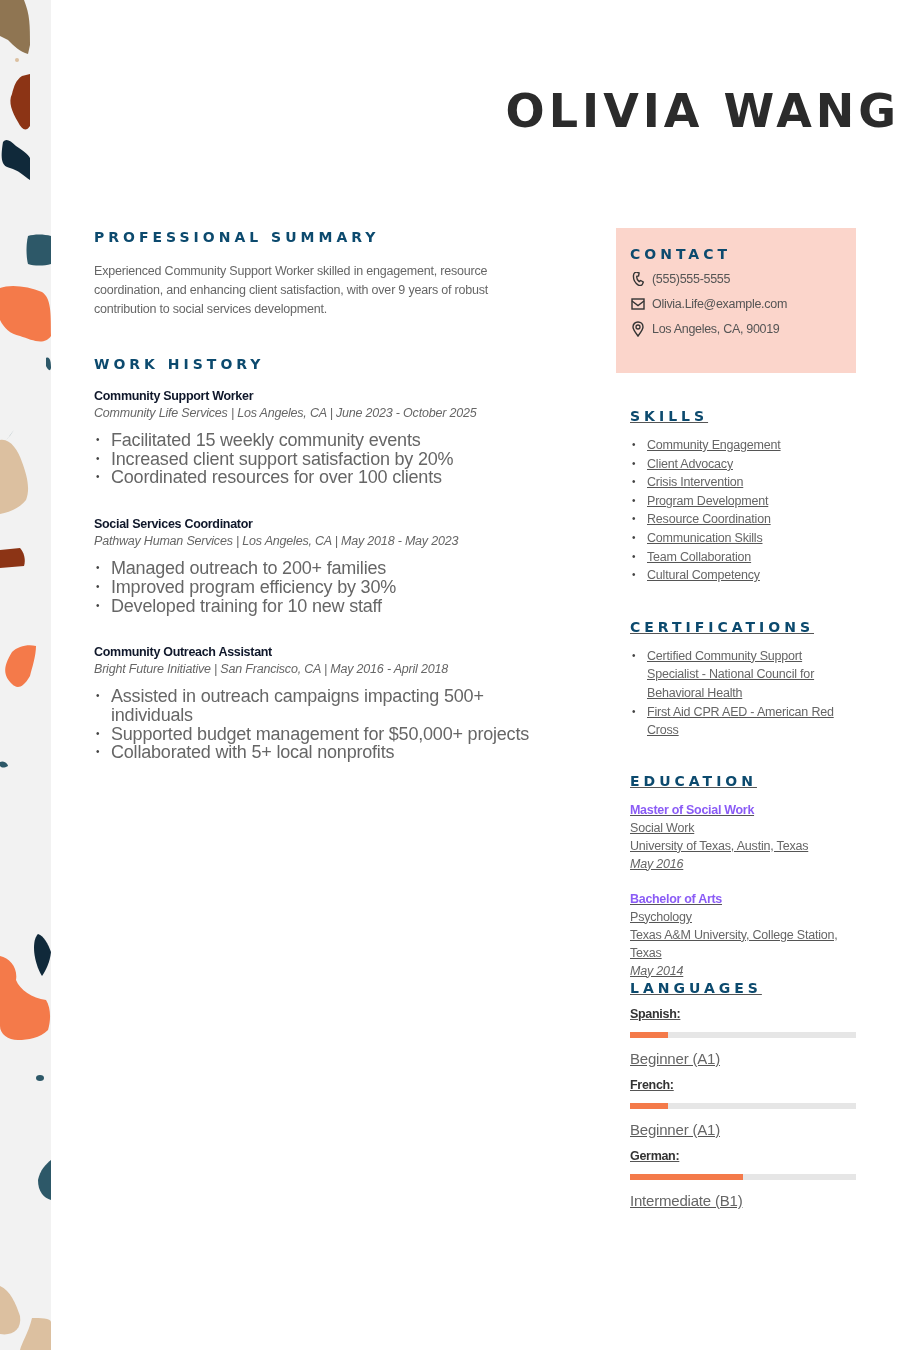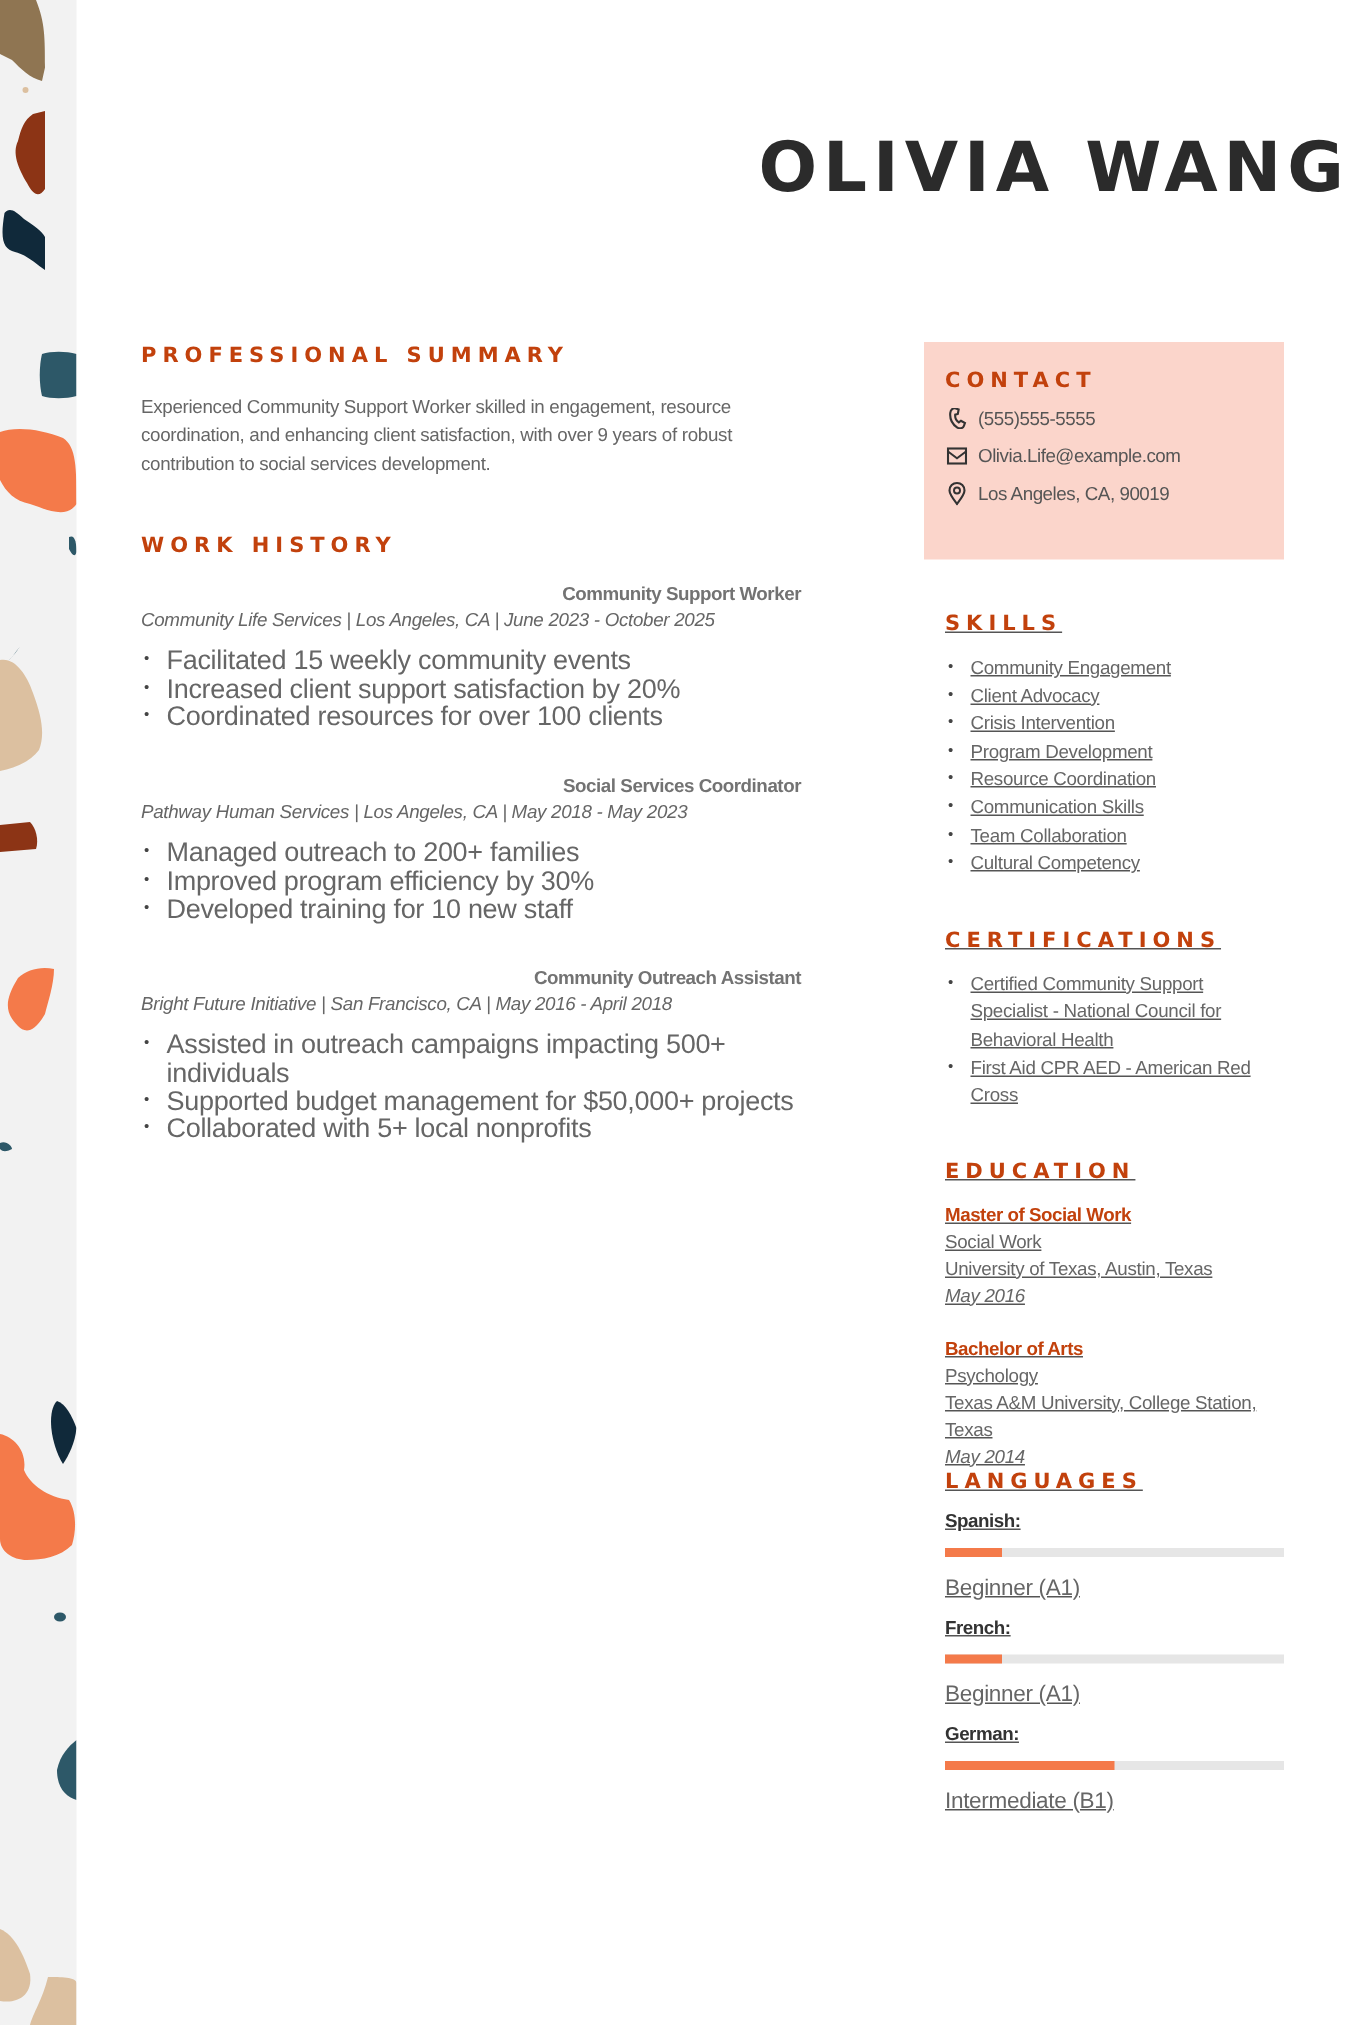--- a/index.html
+++ b/index.html
@@ -5,48 +5,48 @@
   * { box-sizing: border-box; margin: 0; padding: 0; }
   html, body { width: 900px; height: 1350px; background: #ffffff; overflow: hidden; }
   body { position: relative; font-family: "Liberation Sans", "DejaVu Sans", sans-serif; color: #555; }
 
   .side-strip { position: absolute; left: 0; top: 0; width: 51px; height: 1350px; background: #f2f2f2; overflow: hidden; }
   .side-strip svg { position: absolute; left: 0; top: 0; }
 
   .name { position: absolute; left: 51px; right: 0; top: 84px; text-align: right;
     font-family: "DejaVu Sans", sans-serif; font-weight: bold; font-size: 46px; letter-spacing: 4px; color: #2b2b2b; padding-left: 20px; }
 
-  .section-title { font-family: "DejaVu Sans", sans-serif; font-weight: bold; font-size: 14px; letter-spacing: 4px; color: #c2410c; }
+  .section-title { font-family: "DejaVu Sans", sans-serif; font-weight: bold; font-size: 14px; letter-spacing: 4px; color: #0c4a6e; }
 
   .left-col { position: absolute; left: 94px; top: 229px; width: 440px; }
   .summary-text { margin-top: 17px; font-size: 12.5px; line-height: 19px; color: #666; letter-spacing: -0.2px; }
   .work-title { margin-top: 37px; }
   .job { margin-top: 16px; }
   .job + .job { margin-top: 29px; }
-  .job-title { font-size: 12.5px; font-weight: bold; color: #737373; letter-spacing: -0.3px; line-height: 17px; text-align: right; }
+  .job-title { font-size: 12.5px; font-weight: bold; color: #0f172a; letter-spacing: -0.3px; line-height: 17px; }
   .job-meta { font-size: 12.5px; font-style: italic; color: #666; line-height: 17px; letter-spacing: -0.2px; }
   .bullets { list-style: none; margin-top: 9px; }
   .bullets li { position: relative; padding-left: 17px; font-size: 18px; line-height: 18.7px; color: #666; letter-spacing: -0.2px; }
   .bullets li::before { content: "•"; position: absolute; left: 2px; top: 0; color: #444; font-size: 10px; }
 
   .right-col { position: absolute; left: 616px; top: 228px; width: 240px; }
   .contact-box { background: #fbd5cb; padding: 18px 14px 14px 14px; height: 145px; }
   .contact-row { display: flex; align-items: center; margin-top: 9px; font-size: 12.5px; color: #555; letter-spacing: -0.3px; }
   .contact-row:first-of-type { margin-top: 14px; }
   .contact-row .ico { width: 16px; height: 16px; margin-right: 6px; display: inline-flex; align-items: center; justify-content: center; }
   .right-section { padding-left: 14px; text-decoration: underline; }
   .skills-sec { margin-top: 35px; }
   .r-bullets { list-style: none; margin-top: 12px; }
   .r-bullets li { position: relative; padding-left: 17px; font-size: 12.5px; line-height: 18.6px; color: #666; letter-spacing: -0.2px; }
   .r-bullets li::before { content: "•"; position: absolute; left: 2px; top: 0; color: #444; font-size: 10px; }
   .cert-sec { margin-top: 34px; }
   .edu-sec { margin-top: 33px; }
   .edu-item { margin-top: 12px; }
   .edu-item + .edu-item { margin-top: 17px; }
-  .edu-degree { font-size: 12.5px; font-weight: bold; color: #c2410c; line-height: 18px; letter-spacing: -0.3px; }
+  .edu-degree { font-size: 12.5px; font-weight: bold; color: #8b5cf6; line-height: 18px; letter-spacing: -0.3px; }
   .edu-line { font-size: 12.5px; color: #666; line-height: 18px; letter-spacing: -0.2px; }
   .edu-date { font-style: italic; }
   .lang-sec { }
   .lang-item { margin-top: 10px; }
   .lang-name { font-size: 12.5px; font-weight: bold; color: #333; line-height: 16px; letter-spacing: -0.3px; }
   .lang-bar { margin-top: 10px; width: 226px; height: 6px; background: #e6e6e6; position: relative; }
   .lang-fill { position: absolute; left: 0; top: 0; height: 6px; background: #f47a4a; }
   .lang-level { margin-top: 13px; font-size: 15px; color: #666; line-height: 16px; letter-spacing: -0.2px; }
 </style>
 </head>

